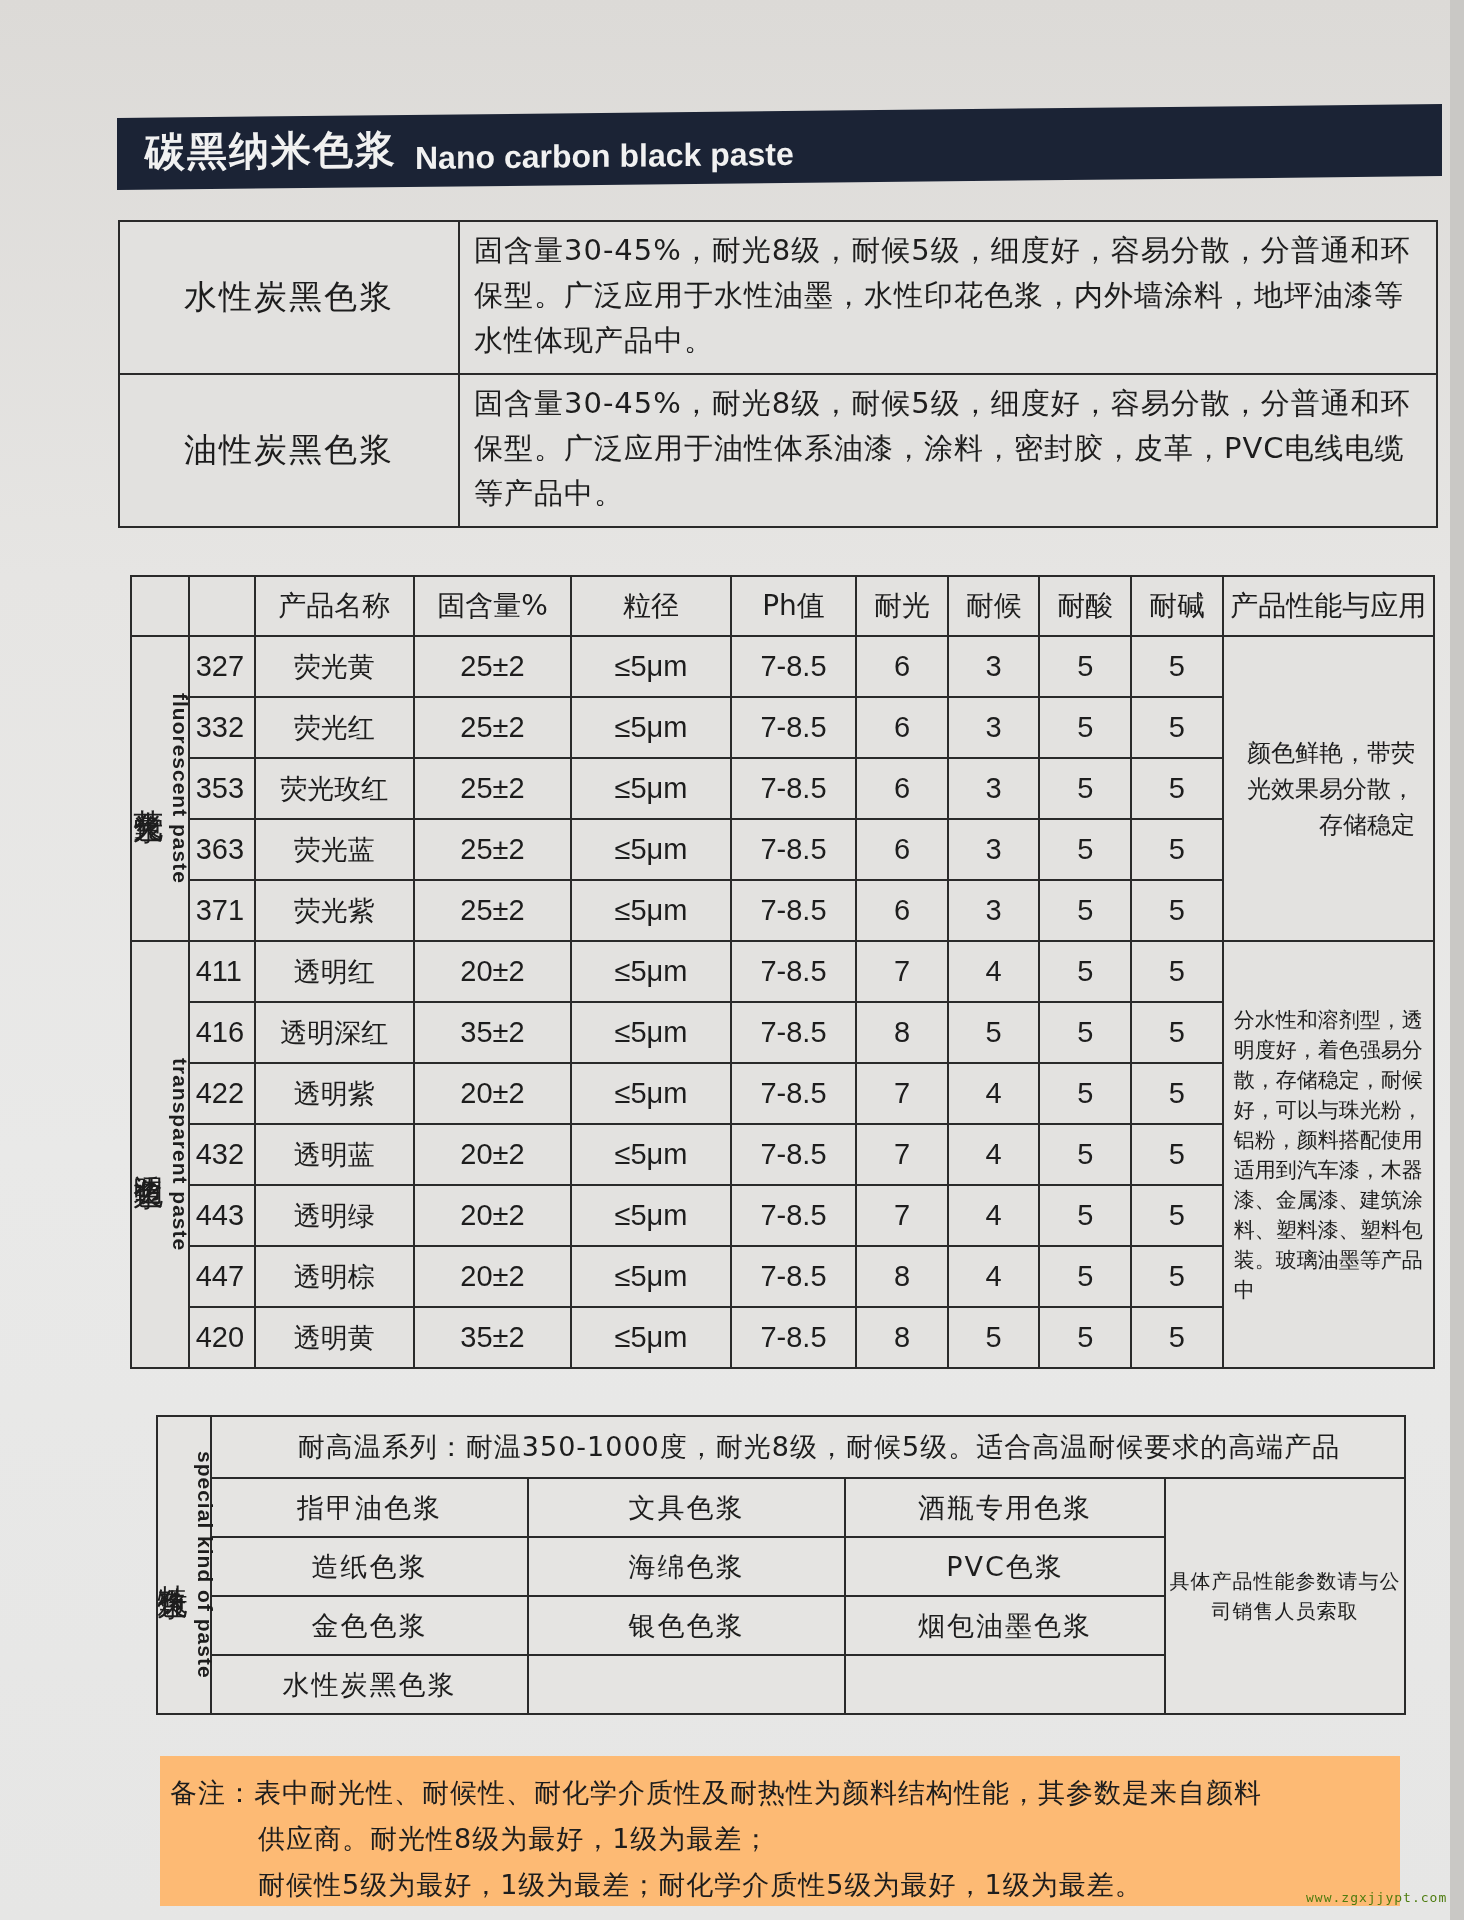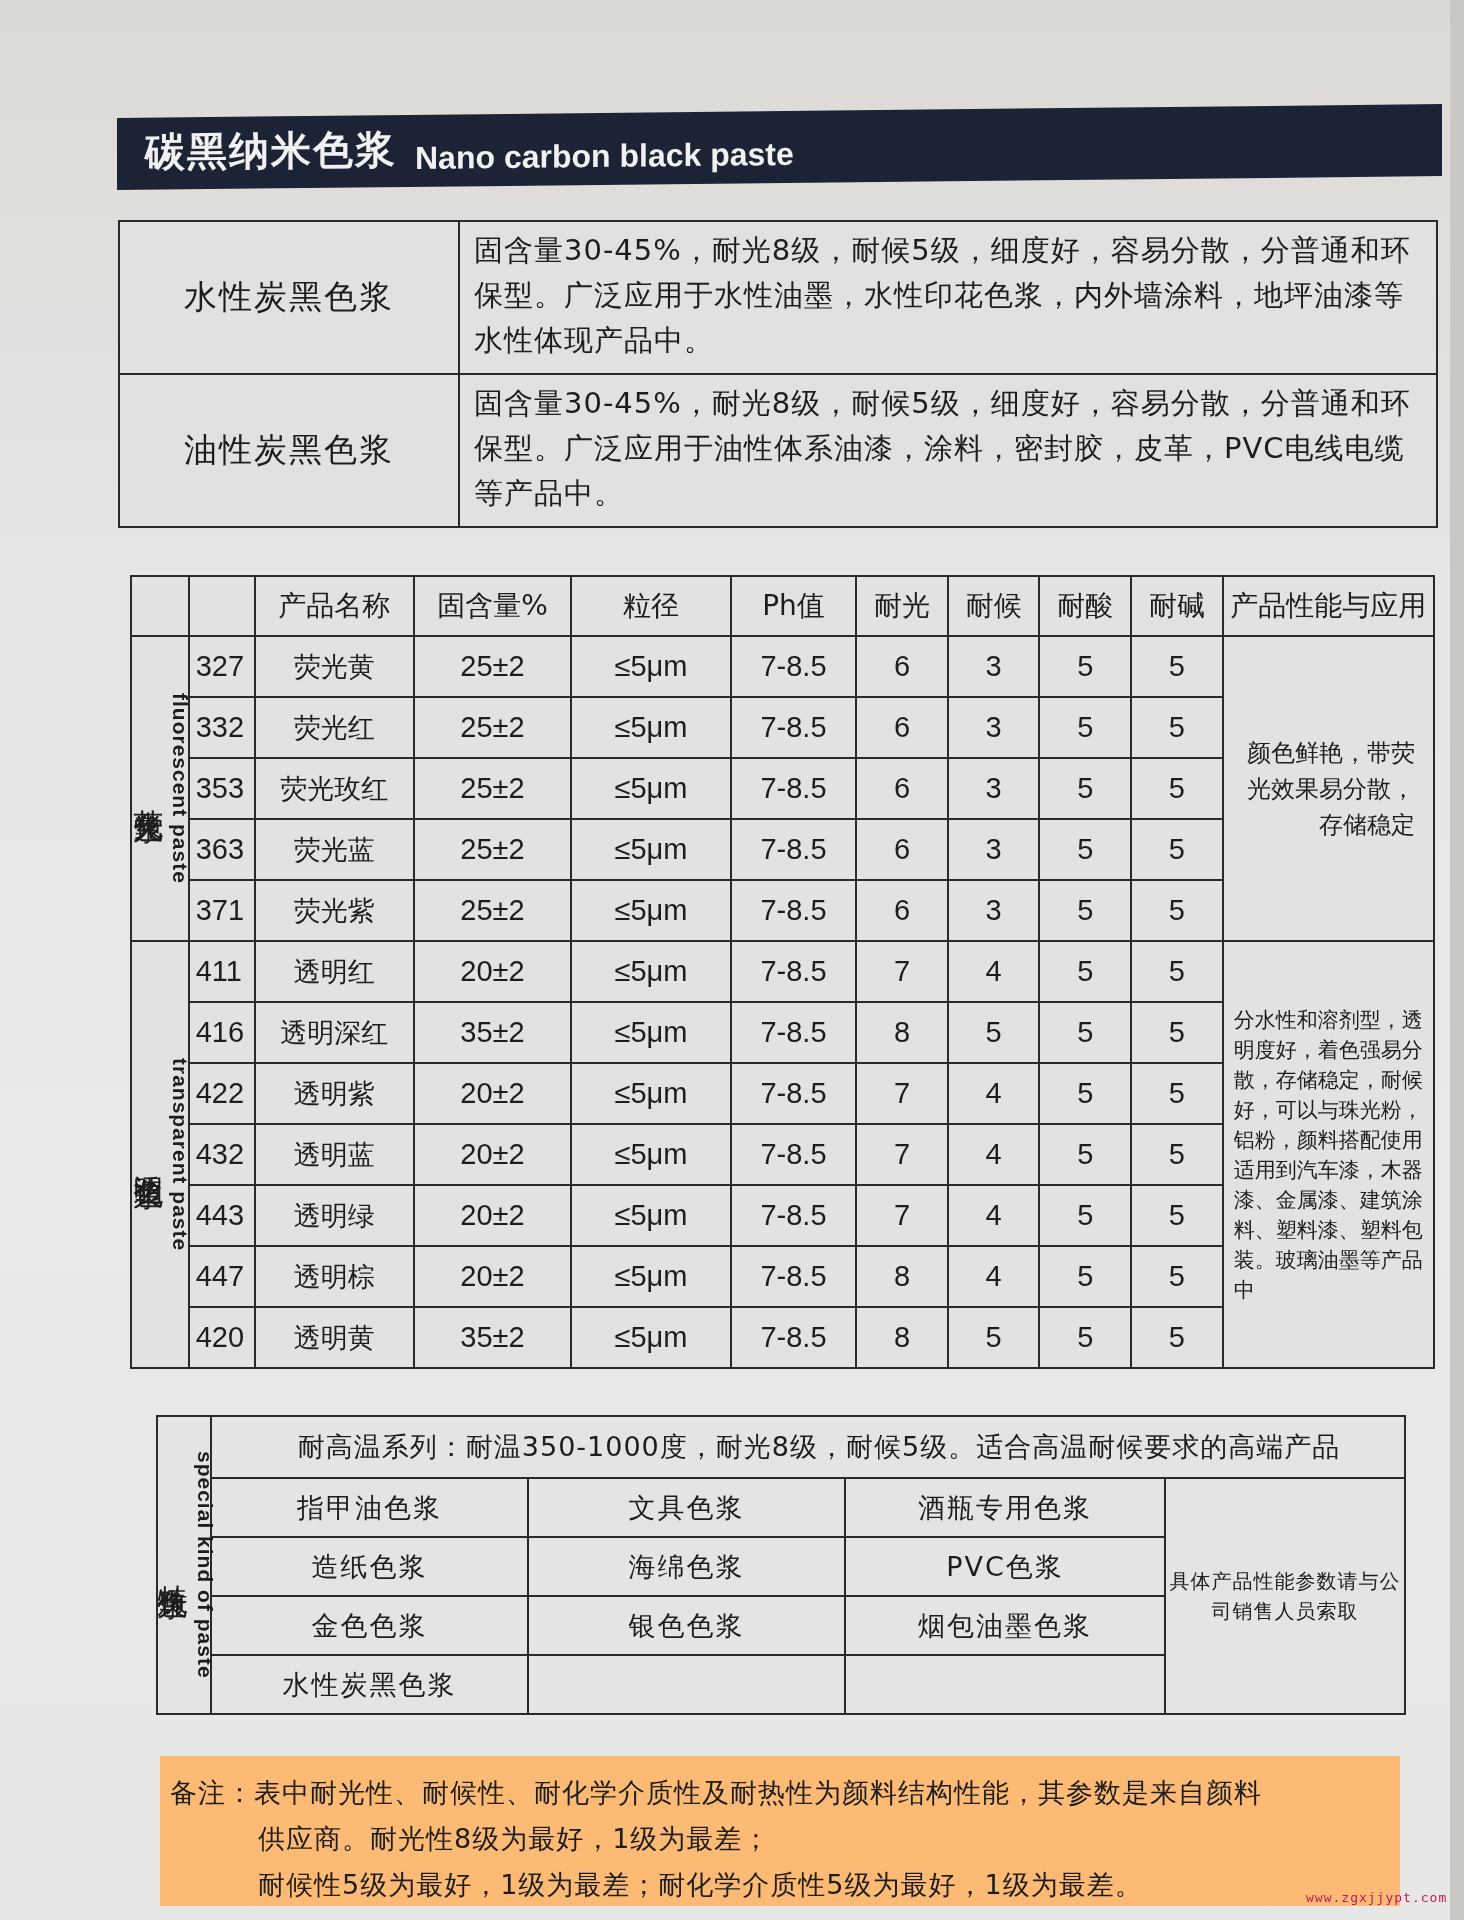--- a/index.html
+++ b/index.html
@@ -46,21 +46,21 @@
 
   .note {
     position:absolute; left:160px; top:1756px; width:1240px; height:150px;
     background:#fdba74; box-sizing:border-box; padding:14px 0 0 10px;
     font-size:27px; line-height:46px; letter-spacing:1px;
   }
   .note .line { display:block; }
   .note .indent { padding-left:88px; }
   .watermark {
     position:absolute; left:1306px; top:1890px; font-family:"DejaVu Sans Mono", monospace;
-    font-size:13px; color:#be185d; letter-spacing:1px;
+    font-size:13px; color:#4d7c0f; letter-spacing:1px;
   }
 </style>
 </head>
 <body>
 
 <div class="edge-right"></div>
 
 <div class="banner">
   <span class="zh">碳黑纳米色浆</span>
   <span class="en">Nano carbon black paste</span>

